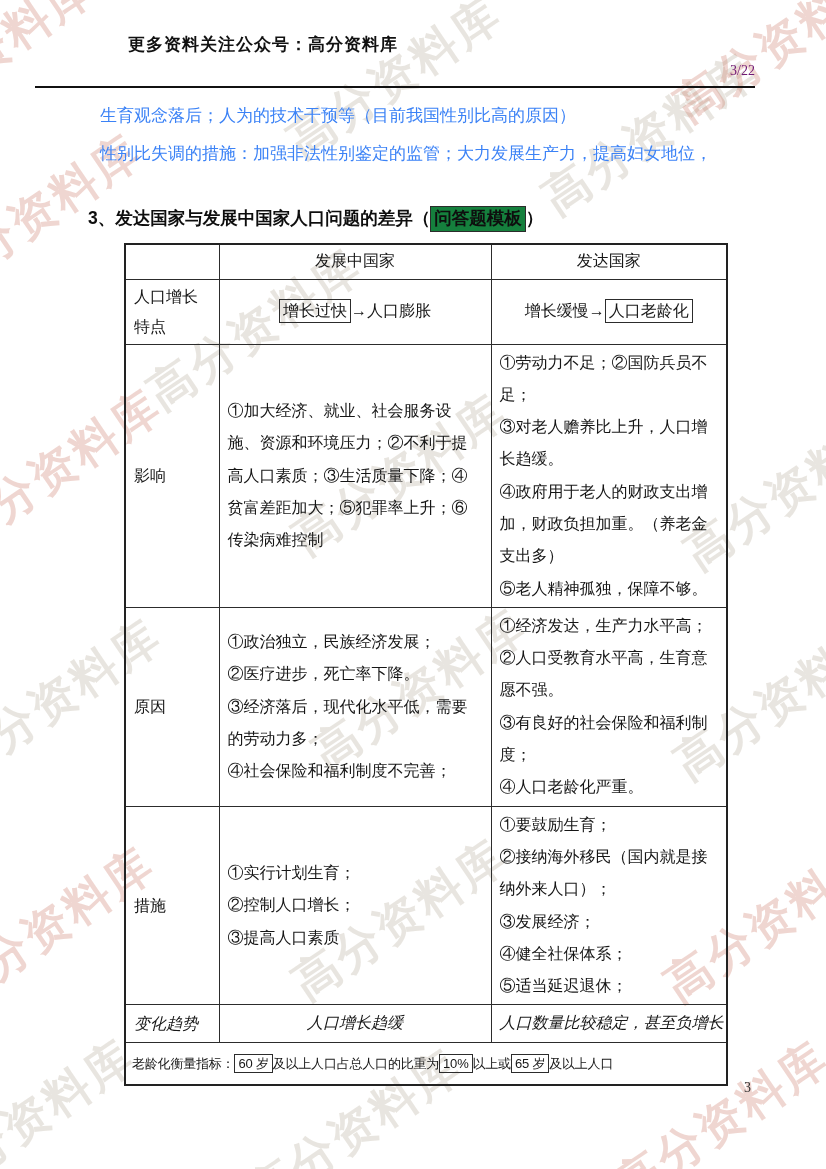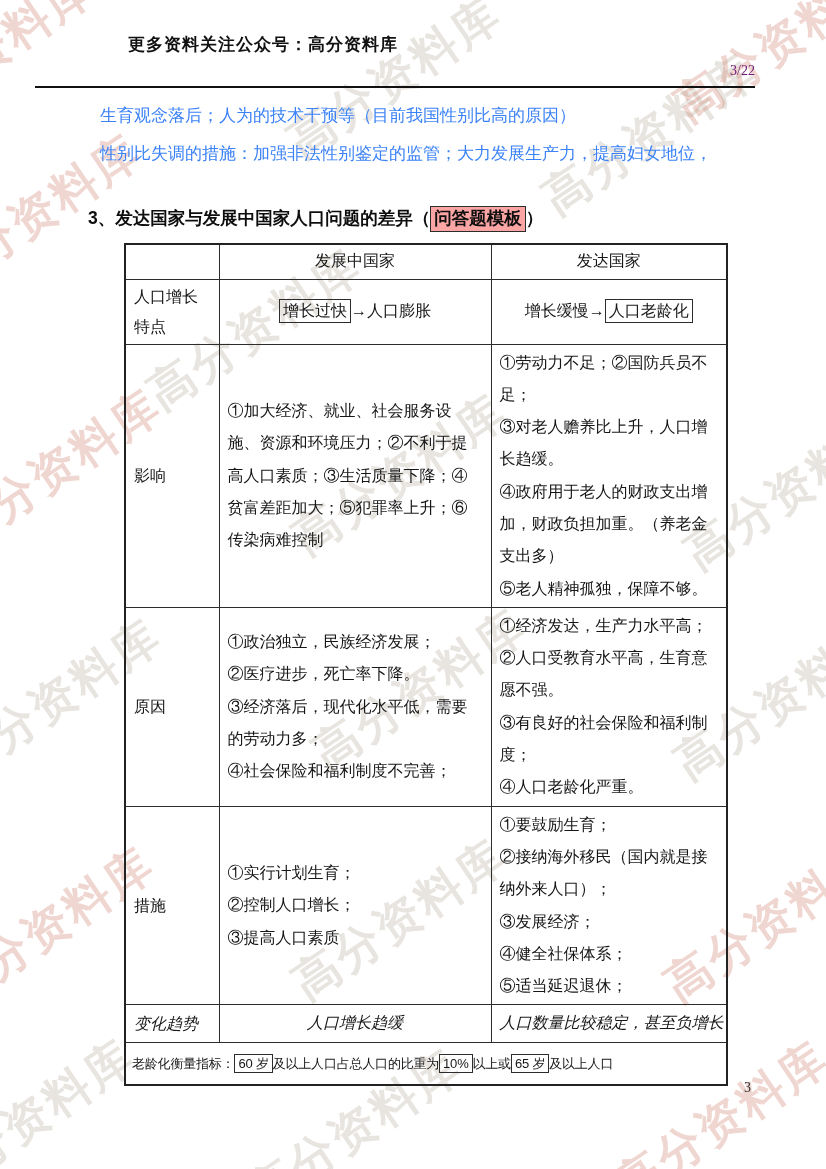--- a/index.html
+++ b/index.html
@@ -49,21 +49,21 @@
     position: absolute; left: 88px; top: 206px;
     font-size: 17.5px; font-weight: bold; color: #0e0e0e;
     white-space: nowrap;
   }
   .boxed {
     display: inline-block;
     border: 1.5px solid #2c2c2c;
     padding: 0 3px;
     line-height: 1.35;
   }
-  .boxed.shaded { background: #fca5a5; }
+  .boxed.shaded { background: #15803d; }
   
   .tbl-wrap { position: absolute; left: 112px; top: 243px; width: 604px; padding-left: 12px; }
   table.cmp {
     border-collapse: collapse;
     width: 604px;
     table-layout: fixed;
     background: transparent;
     border: 2px solid #222;
     font-size: 16px;
     color: #161616;

